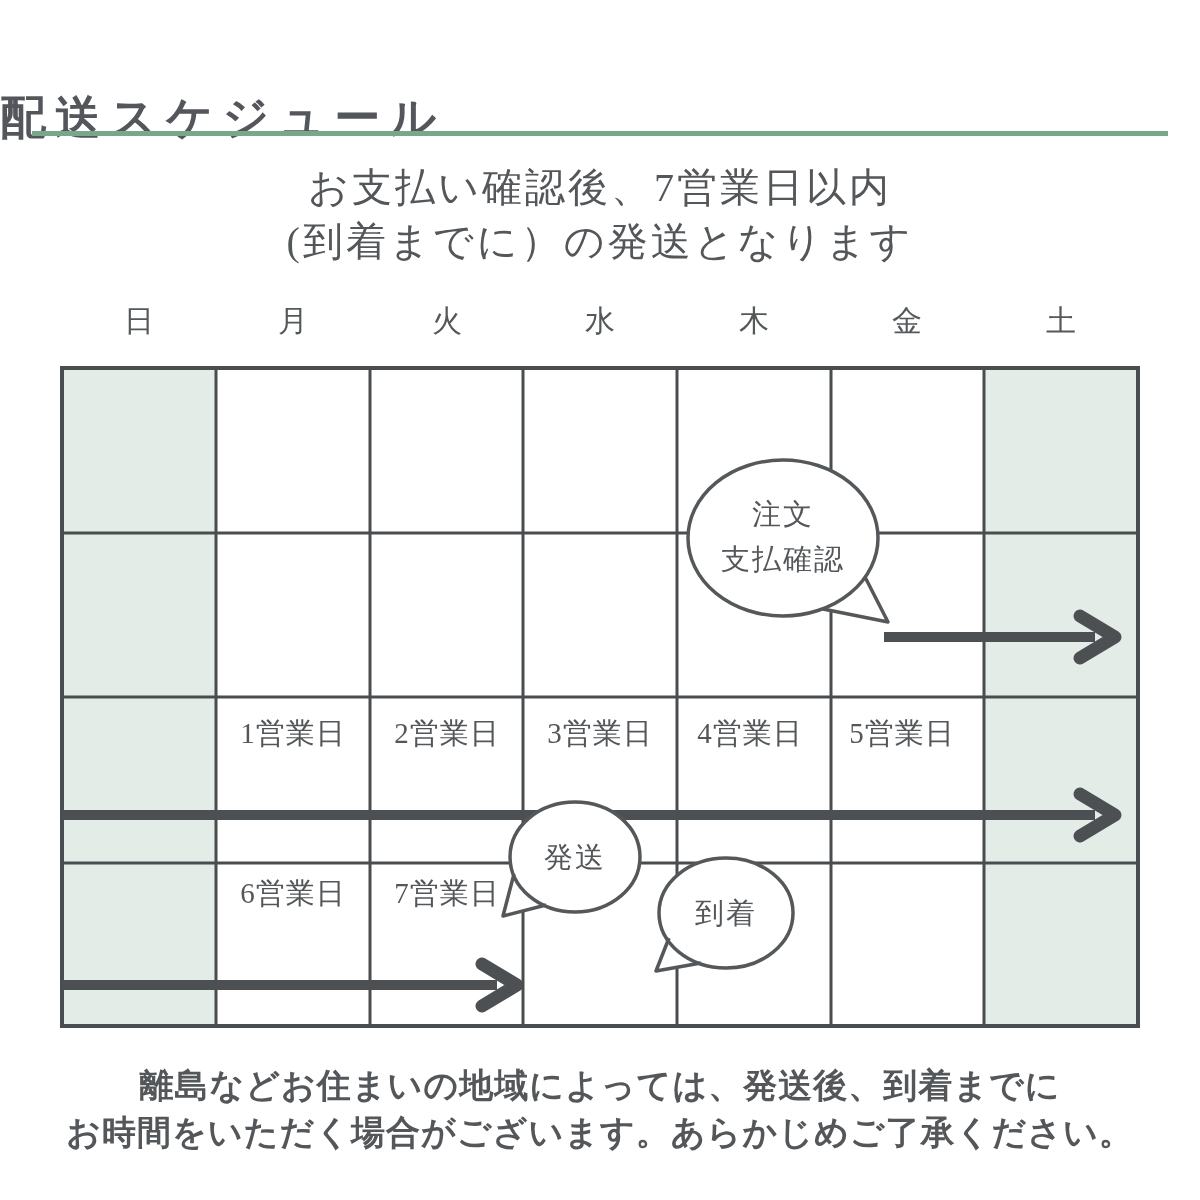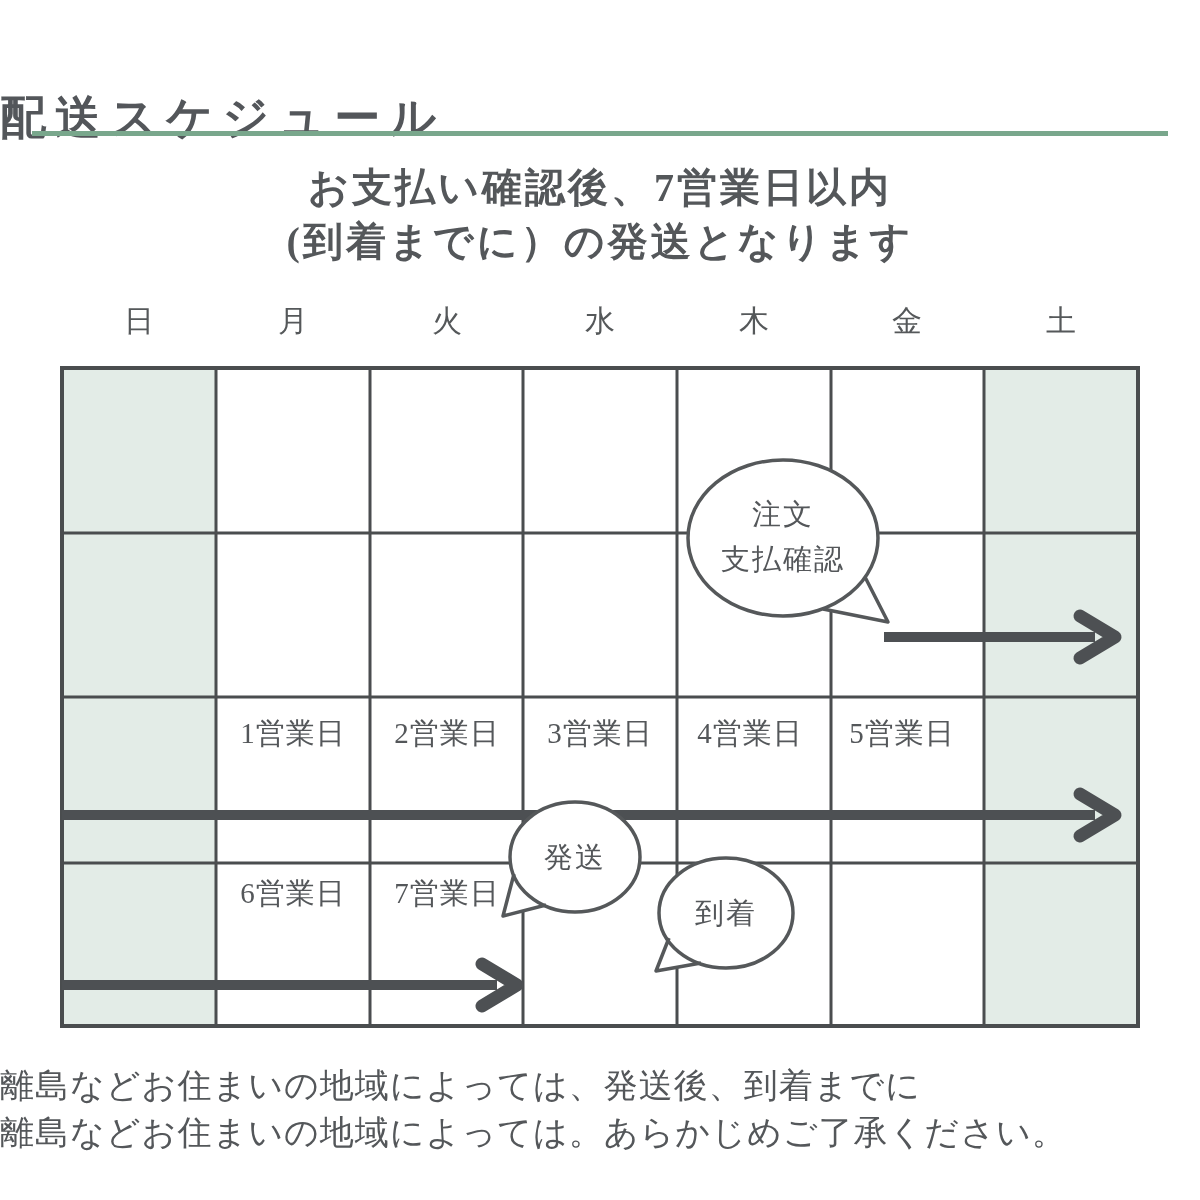--- a/index.html
+++ b/index.html
@@ -18,27 +18,27 @@
     color:#53565a;
     margin-top:47px;
   }
   .title-underline{
     position:absolute;top:131px;left:32px;width:1136px;height:5px;
     background:#79a78c;
   }
   .subtitle{
     position:absolute;top:161px;left:0;width:1200px;
     text-align:center;
-    font-size:40px;font-weight:700;line-height:54px;letter-spacing:3px;
+    font-size:40px;font-weight:400;line-height:54px;letter-spacing:3px;
     color:#54575a;
   }
   .footer{
     position:absolute;top:1062px;left:0;width:1200px;
-    text-align:left;
-    font-size:34px;font-weight:400;line-height:47px;letter-spacing:1px;
+    text-align:center;
+    font-size:34px;font-weight:700;line-height:47px;letter-spacing:1px;
     color:#54575a;
   }
   svg.cal{position:absolute;top:0;left:0;width:1200px;height:1200px;}
   .day-header{
     font-family:"Liberation Sans", sans-serif;
     font-size:30px;fill:#55585a;
   }
   .cell-label{
     font-family:"Liberation Serif", serif;
     font-size:29px;fill:#54575a;letter-spacing:1px;
@@ -138,16 +138,16 @@
       <text class="cell-label" x="600" y="743" text-anchor="middle">3営業日</text>
       <text class="cell-label" x="750" y="743" text-anchor="middle">4営業日</text>
       <text class="cell-label" x="902" y="743" text-anchor="middle">5営業日</text>
       <text class="cell-label" x="293" y="903" text-anchor="middle">6営業日</text>
       <text class="cell-label" x="447" y="903" text-anchor="middle">7営業日</text>
     </g>
   </svg>
 
   <div class="footer">
     <div>離島などお住まいの地域によっては、発送後、到着までに</div>
-    <div>離島などお住まいの地域によっては。あらかじめご了承ください。</div>
+    <div>お時間をいただく場合がございます。あらかじめご了承ください。</div>
   </div>
 
 </div>
 
 </body></html>

